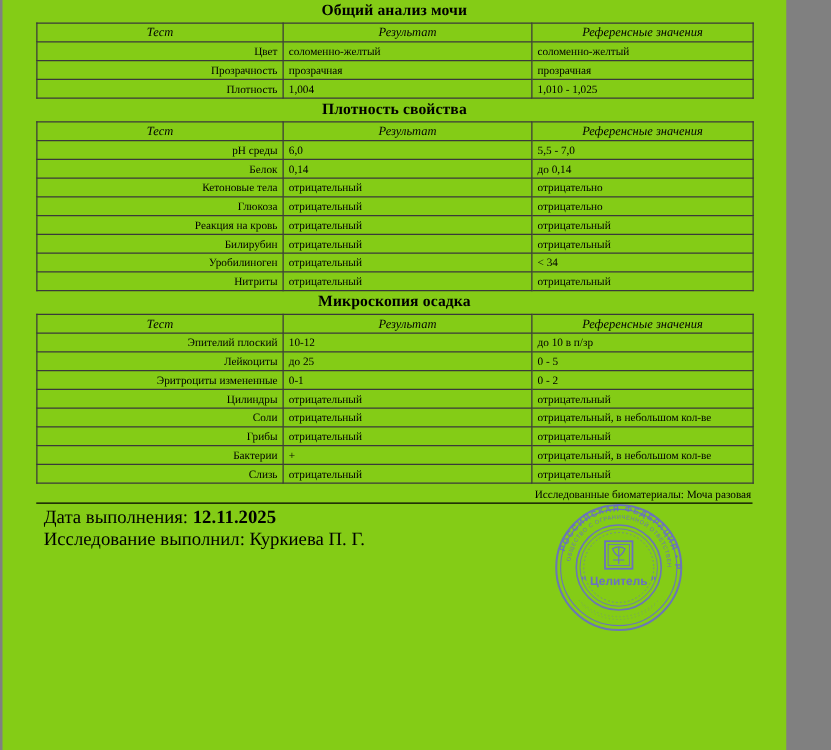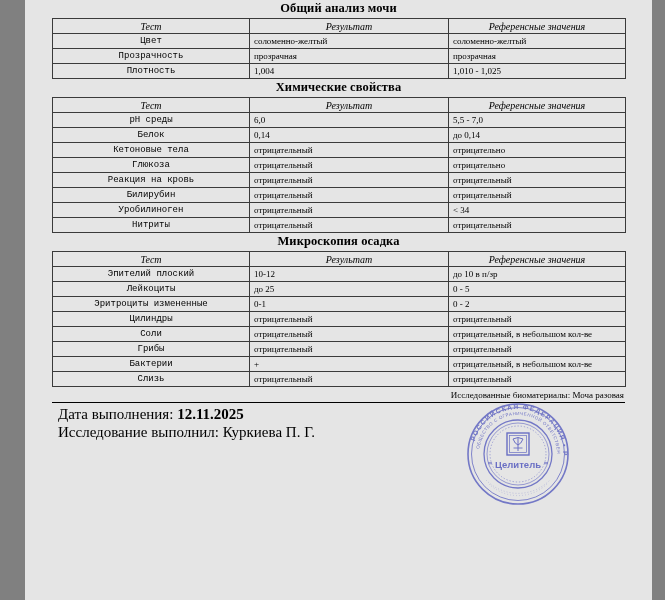--- a/index.html
+++ b/index.html
@@ -14,25 +14,25 @@
     font-family: "Liberation Serif", "DejaVu Serif", serif;
   }
   .viewer {
     position: relative;
     width: 665px;
     height: 600px;
     background: #808080;
   }
   .page {
     position: absolute;
-    left: 25px;
+    left: 2px;
     top: 0;
     width: 627px;
     height: 600px;
-    background: #e5e5e5;
+    background: #84cc16;
   }
   .content {
     position: relative;
     padding: 0 27px;
     box-sizing: border-box;
     width: 627px;
   }
   .section-title {
     text-align: center;
     font-weight: bold;
@@ -59,21 +59,21 @@
     white-space: nowrap;
   }
   table.report thead td {
     font-style: italic;
     text-align: center;
     font-size: 10px;
   }
   .col-test   { width: 197px; }
   .col-result { width: 199px; }
   .col-ref    { width: 177px; }
-  td.cell-test { text-align: center; font-family: Liberation Mono, monospace; }
+  td.cell-test { text-align: right; }
   td.cell-result, td.cell-ref { }
   td.bold { font-weight: bold; }
   .biomat {
     text-align: right;
     font-size: 9px;
     padding: 3px 1px 2px 0;
     color: #000;
   }
   .divider {
     border-top: 1px solid #000;
@@ -132,21 +132,21 @@
             <td class="cell-ref">прозрачная</td>
           </tr>
           <tr>
             <td class="cell-test">Плотность</td>
             <td class="cell-result bold">1,004</td>
             <td class="cell-ref">1,010 - 1,025</td>
           </tr>
         </tbody>
       </table>
 
-      <div class="section-title">Химические свойства</div>
+      <div class="section-title">Плотность свойства</div>
       <table class="report">
         <colgroup>
             <col class="col-test">
             <col class="col-result">
             <col class="col-ref">
           </colgroup>
         <thead>
           <tr>
             <td>Тест</td>
             <td>Результат</td>

